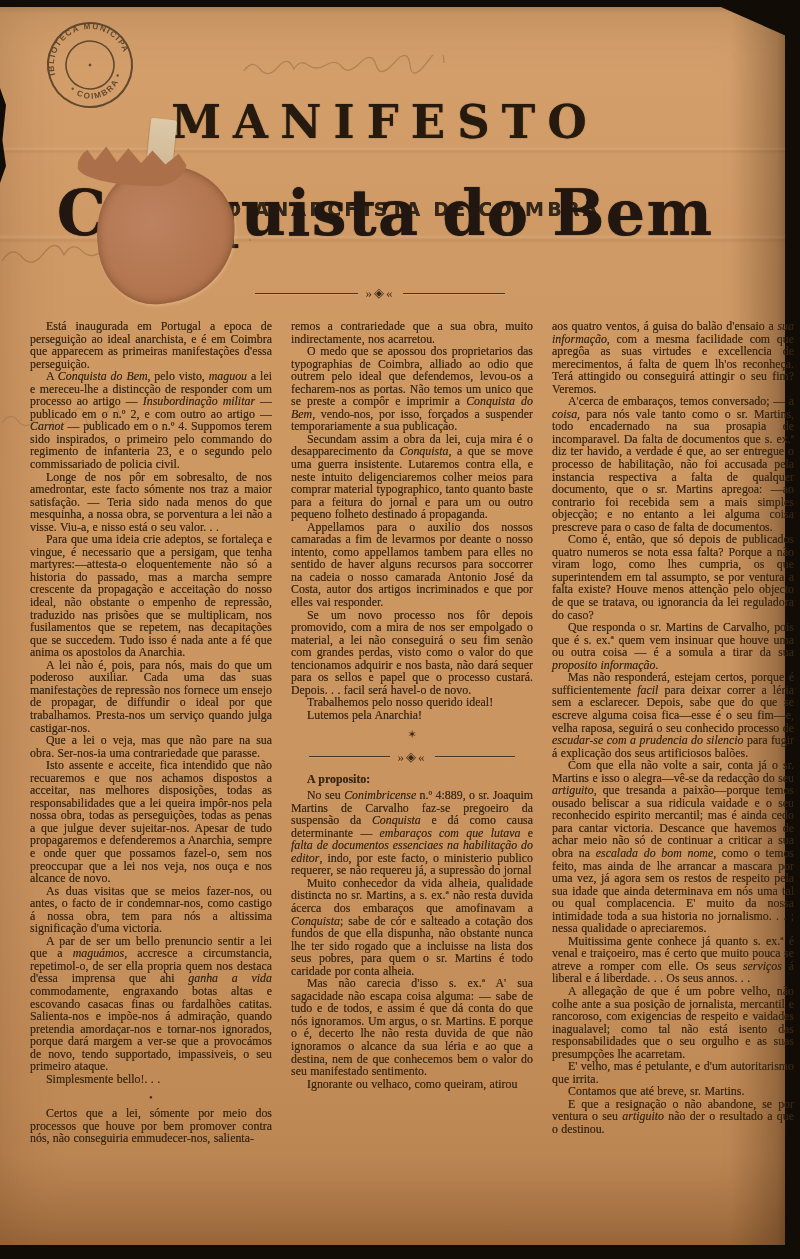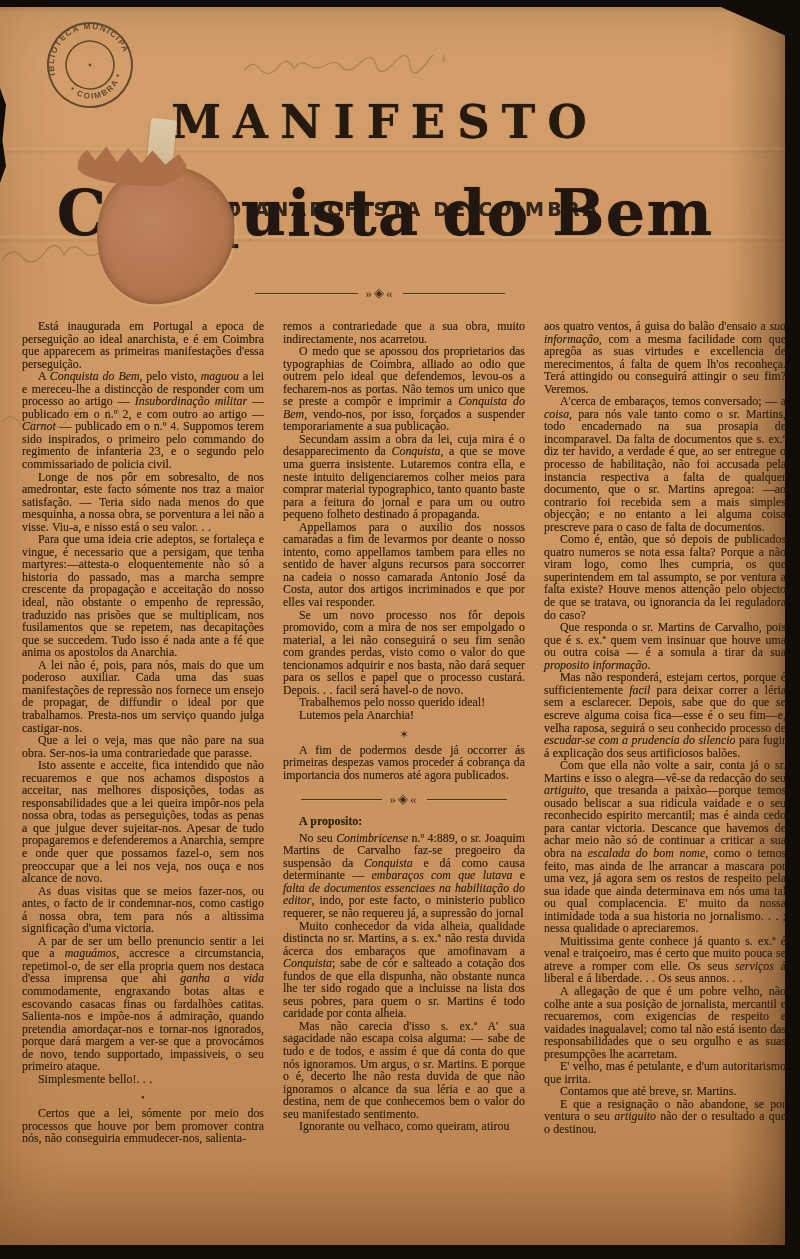--- a/index.html
+++ b/index.html
@@ -70,21 +70,21 @@
     box-shadow:0 1px 2px rgba(60,30,10,.4);
   }
   
   .ornament{display:flex;align-items:center;justify-content:center;color:#3a2a18;}
   .ornament .bar{height:1px;background:#4a3520;flex:1;box-shadow:0 1px 0 rgba(255,230,200,.15);}
   .ornament .glyph{padding:0 8px;font-size:13px;letter-spacing:2px;white-space:nowrap;}
   .ornament.main{position:absolute;top:278px;left:255px;width:250px;}
   
   .columns{
     position:absolute;top:313px;left:30px;width:756px;
-    display:flex;align-items:flex-start;justify-content:flex-end;
+    display:flex;align-items:flex-start;
   }
   .col{width:242px;flex:0 0 242px;}
   .rule{width:1px;flex:0 0 1px;background:rgba(62,40,20,.65);margin:0 9px;}
   .col p{
     margin:0;font-size:11.9px;line-height:12.55px;text-align:justify;
     color:#38261364;color:#382613;text-shadow:0 0 .5px rgba(56,38,19,.65);
     text-indent:16px;word-spacing:.4px;
   }
   .col p.noindent{text-indent:0;}
   .col p.heading{text-align:left;margin:6px 0 4px 0;font-weight:bold;}
@@ -154,42 +154,41 @@
     <div class="rule"></div>
     <div class="col">
         <p class=" noindent">remos a contrariedade que a sua obra, muito indirectamente, nos acarretou.</p>
         <p class="">O medo que se apossou dos proprietarios das typographias de Coimbra, alliado ao odio que outrem pelo ideal que defendemos, levou-os a fecharem-nos as portas. Não temos um unico que se preste a compôr e imprimir a <i>Conquista do Bem</i>, vendo-nos, por isso, forçados a suspender temporariamente a sua publicação.</p>
         <p class="">Secundam assim a obra da lei, cuja mira é o desapparecimento da <i>Conquista</i>, a que se move uma guerra insistente. Lutaremos contra ella, e neste intuito deligenciaremos colher meios para comprar material typographico, tanto quanto baste para a feitura do jornal e para um ou outro pequeno folheto destinado á propaganda.</p>
         <p class="">Appellamos para o auxilio dos nossos camaradas a fim de levarmos por deante o nosso intento, como appellamos tambem para elles no sentido de haver alguns recursos para soccorrer na cadeia o nosso camarada Antonio José da Costa, autor dos artigos incriminados e que por elles vai responder.</p>
         <p class="">Se um novo processo nos fôr depois promovido, com a mira de nos ser empolgado o material, a lei não conseguirá o seu fim senão com grandes perdas, visto como o valor do que tencionamos adquirir e nos basta, não dará sequer para os sellos e papel que o processo custará. Depois. . .  facil será havel-o de novo.</p>
         <p class="">Trabalhemos pelo nosso querido ideal!</p>
         <p class="">Lutemos pela Anarchia!</p>
         <div class="sep">✶</div>
-        <p class="">A fim de podermos desde já occorrer ás primeiras despezas vamos proceder á cobrança da importancia dos numeros até agora publicados.</p>
         <div class="ornament">
           <span class="bar"></span>
           <span class="glyph">»◈«</span>
           <span class="bar"></span>
         </div>
         <p class="heading">A proposito:</p>
         <p class="">No seu <i>Conimbricense</i> n.º 4:889, o sr. Joaquim Martins de Carvalho faz-se pregoeiro da suspensão da <i>Conquista</i> e dá como causa determinante — <i>embaraços com que lutava</i> e <i>falta de documentos essenciaes na habilitação do editor</i>, indo, por este facto, o ministerio publico requerer, se não requereu já, a supressão do jornal</p>
         <p class="">Muito conhecedor da vida alheia, qualidade distincta no sr. Martins, a s. ex.ª não resta duvida ácerca dos embaraços que amofinavam a <i>Conquista</i>; sabe de cór e salteado a cotação dos fundos de que ella dispunha, não obstante nunca lhe ter sido rogado que a incluisse na lista dos seus pobres, para quem o sr. Martins é todo caridade por conta alheia.</p>
         <p class="">Mas não carecia d'isso s. ex.ª A' sua sagacidade não escapa coisa alguma: — sabe de tudo e de todos, e assim é que dá conta do que nós ignoramos. Um argus, o sr. Martins. E porque o é, decerto lhe não resta duvida de que não ignoramos o alcance da sua léria e ao que a destina, nem de que conhecemos bem o valor do seu manifestado sentimento.</p>
         <p class="">Ignorante ou velhaco, como queiram, atirou</p>
       </div>
     <div class="rule"></div>
     <div class="col">
         <p class=" noindent">aos quatro ventos, á guisa do balão d'ensaio a <i>sua informação</i>, com a mesma facilidade com que apregôa as suas virtudes e excellencia de merecimentos, á falta de quem lh'os reconheça. Terá attingido ou conseguirá attingir o seu fim? Veremos.</p>
         <p class="">A'cerca de embaraços, temos conversado; — a <i>coisa</i>, para nós vale tanto como o sr. Martins, todo encadernado na sua prosapia de incomparavel. Da falta de documentos que s. ex.ª diz ter havido, a verdade é que, ao ser entregue o processo de habilitação, não foi accusada pela instancia respectiva a falta de qualquer documento, que o sr. Martins apregoa: —ao contrario foi recebida sem a mais simples objecção; e no entanto a lei alguma coisa prescreve para o caso de falta de documentos.</p>
         <p class="">Como é, então, que só depois de publicados quatro numeros se nota essa falta? Porque a não viram logo, como lhes cumpria, os que superintendem em tal assumpto, se por ventura a falta existe? Houve menos attenção pelo objecto de que se tratava, ou ignorancia da lei reguladora do caso?</p>
         <p class="">Que responda o sr. Martins de Carvalho, pois que é s. ex.ª quem vem insinuar que houve uma ou outra coisa — é a somula a tirar da sua <i>proposito informação</i>.</p>
         <p class="">Mas não responderá, estejam certos, porque é sufficientemente <i>facil</i> para deixar correr a léria sem a esclarecer. Depois, sabe que do que se escreve alguma coisa fica—esse é o seu fim—e, velha raposa, seguirá o seu conhecido processo de <i>escudar-se com a prudencia do silencio</i> para fugir á explicação dos seus artificiosos balões.</p>
         <p class="">Com que ella não volte a sair, conta já o sr. Martins e isso o alegra—vê-se da redacção do seu <i>artiguito</i>, que tresanda a paixão—porque temos ousado beliscar a sua ridicula vaidade e o seu reconhecido espirito mercantil; mas é ainda cedo para cantar victoria. Descance que havemos de achar meio não só de continuar a criticar a sua obra na <i>escalada do bom nome</i>, como o temos feito, mas ainda de lhe arrancar a mascara por uma vez, já agora sem os restos de respeito pela sua idade que ainda determinava em nós uma tal ou qual complacencia. E' muito da nossa intimidade toda a sua historia no jornalismo. . . ; nessa qualidade o apreciaremos.</p>
         <p class="">Muitissima gente conhece já quanto s. ex.ª é venal e traiçoeiro, mas é certo que muito pouca se atreve a romper com elle. Os seus <i>serviços</i> á liberal e á liberdade. . .  Os seus annos. . .</p>
-        <p class="">A allegação de que é um pobre velho, não colhe ante a sua posição de jornalista, mercantil e recuaremos, com exigencias de respeito e vaidades inagualavel; como tal não está isento das responsabilidades que o seu orgulho e as suas presumpções lhe acarretam.</p>
+        <p class="">A allegação de que é um pobre velho, não colhe ante a sua posição de jornalista, mercantil e rancoroso, com exigencias de respeito e vaidades inagualavel; como tal não está isento das responsabilidades que o seu orgulho e as suas presumpções lhe acarretam.</p>
         <p class="">E' velho, mas é petulante, e d'um autoritarismo que irrita.</p>
         <p class="">Contamos que até breve, sr. Martins.</p>
         <p class="">E que a resignação o não abandone, se por ventura o seu <i>artiguito</i> não der o resultado a que o destinou.</p>
       </div>
   </div>
 
 </div>
 
 <div class="corner-tr"></div>
 <div class="notch-left"></div>

